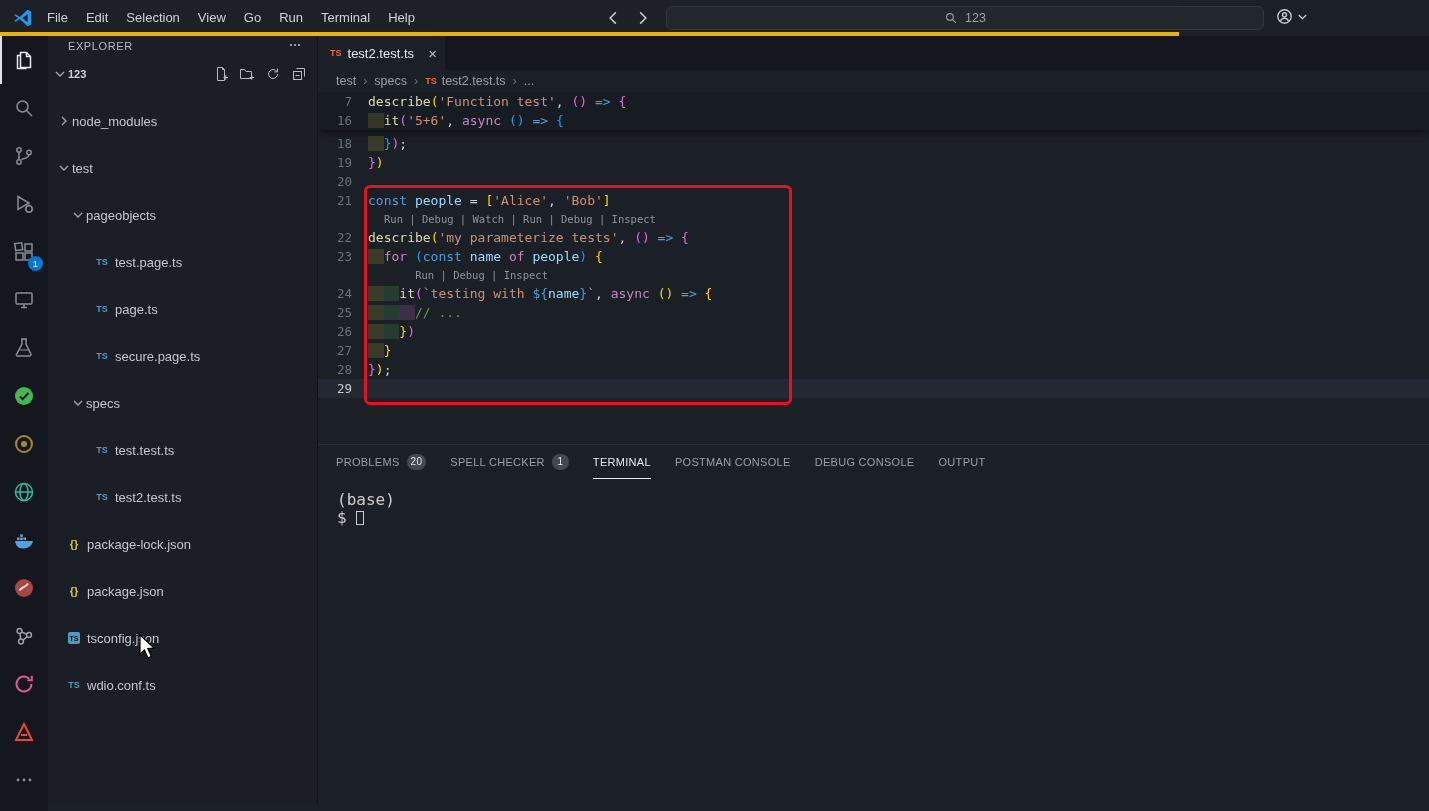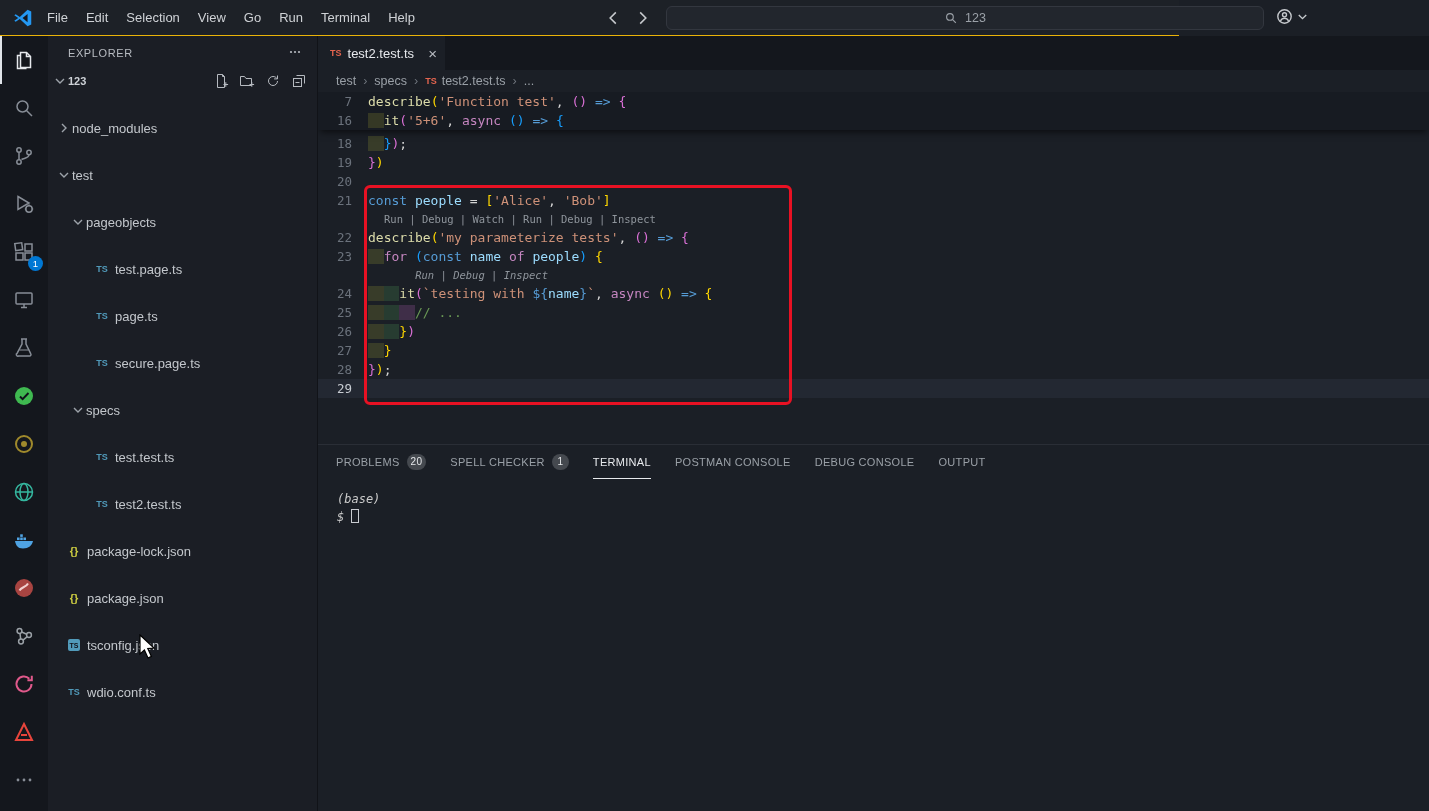--- a/index.html
+++ b/index.html
@@ -2,21 +2,21 @@
 <html><head>
 <meta charset="utf-8">
 <style>
   * { box-sizing: border-box; margin: 0; padding: 0; }
   html,body { width:1429px; height:811px; overflow:hidden; }
   body { position:relative; background:#1b1f26; color:#cccccc;
          font-family:"Liberation Sans", sans-serif; font-size:13px; }
 
   
   .titlebar { position:absolute; left:0; top:0; width:1179px; height:36px;
-              background:#1d2127; border-bottom:1px solid #eab308; z-index:10; }
+              background:#1d2127; border-bottom:4px solid #eab308; z-index:10; }
   .vslogo { position:absolute; left:12px; top:7px; width:22px; height:22px; }
   .menubar { position:absolute; left:38px; top:0; height:36px; display:flex; align-items:center; }
   .menu-item { padding:0 9px; height:24px; line-height:24px; color:#cfd2d6; border-radius:5px; cursor:default; }
   .navarrows { position:absolute; left:604px; top:9px; display:flex; gap:12px; color:#c6c9cd; }
   .navarrows svg { width:18px; height:18px; }
   .cmdcenter { position:absolute; left:666px; top:6px; width:598px; height:24px;
                background:#22262d; border:1px solid #33373f; border-radius:6px;
                display:flex; align-items:center; justify-content:center; gap:7px;
                color:#9ba1a8; font-size:12.5px; }
   .cmdcenter svg { width:14px; height:14px; }
@@ -27,21 +27,21 @@
   .activitybar { position:absolute; left:0; top:36px; width:48px; height:775px;
                  background:#14171d; display:flex; flex-direction:column; align-items:stretch; z-index:5; }
   .ab-item { width:48px; height:48px; display:flex; align-items:center; justify-content:center;
              color:#878d96; position:relative; cursor:pointer; border-left:2px solid transparent; padding-right:2px; }
   .ab-item.active { color:#e6e9ed; border-left:2px solid #e0e4e9; }
   .ab-item svg { width:24px; height:24px; }
   .ab-badge { position:absolute; right:5px; bottom:5px; min-width:15px; height:15px; border-radius:8px;
               background:#0078d4; color:#fff; font-size:9.5px; line-height:15px; text-align:center; padding:0 3px; }
 
   
-  .sidebar { position:absolute; left:48px; top:36px; width:270px; height:775px;
+  .sidebar { position:absolute; left:48px; top:29px; width:270px; height:775px;
              background:#1b1e25; border-right:1px solid #111318; z-index:4; }
   .sb-header { height:34px; display:flex; align-items:center; justify-content:space-between;
                padding:0 14px 0 20px; font-size:11px; letter-spacing:.6px; color:#b8bcc2; }
   .sb-header svg { width:16px; height:16px; color:#b6bac0; }
   .sb-section { height:22px; display:flex; align-items:center; font-size:11px; font-weight:bold;
                 color:#cdd1d6; padding-left:4px; position:relative; }
   .sb-actions { position:absolute; right:10px; top:3px; display:flex; gap:10px; color:#b6bac0; }
   .sb-actions span { display:inline-flex; cursor:pointer; }
   .sb-actions svg { width:16px; height:16px; }
   .tree { margin-top:2px; }
@@ -83,21 +83,21 @@
 
   
   .panel { position:absolute; left:0; top:408px; width:1111px; height:367px;
            background:#1b1f26; border-top:1px solid #2a2e36; }
   .ptabs { height:34px; display:flex; align-items:center; padding-left:18px; gap:24px;
            font-size:11px; letter-spacing:.3px; color:#9aa0a7; }
   .ptab { display:flex; align-items:center; gap:7px; height:34px; cursor:pointer; border-bottom:1px solid transparent; }
   .ptab.active { color:#e8eaed; border-bottom:1px solid #e8eaed; }
   .pbadge { background:#45494f; color:#e6e8eb; border-radius:9px; min-width:17px; height:16px;
             line-height:16px; text-align:center; font-size:10px; padding:0 4px; font-weight:normal; }
-  .term { padding:12px 0 0 19px; font-family:"DejaVu Sans Mono", monospace; font-size:12px; line-height:17.5px;font-style:italic; }
+  .term { padding:12px 0 0 19px; font-family:"DejaVu Sans Mono", monospace; font-size:16px; line-height:17.5px; }
   .tcur { display:inline-block; width:8px; height:14px; border:1px solid #c9ccd1; vertical-align:-2px; }
 
   
   .red-box { position:absolute; left:364px; top:185px; width:428px; height:220px;
              border:3px solid #e81123; border-radius:6px; z-index:50; pointer-events:none; }
   .mouse { position:absolute; left:138px; top:634px; z-index:60; pointer-events:none; }
 </style>
 </head>
 <body>
 
@@ -407,21 +407,21 @@
         <div class="crow"><span class="ln">16</span><span class="ctext"><span style="background: rgba(255, 255, 64, 0.13);">  </span><span style="color: rgb(220, 220, 170);">it</span><span style="color: rgb(218, 112, 214);">(</span><span style="color: rgb(206, 145, 120);">'5+6'</span><span style="color: rgb(212, 212, 212);">, </span><span style="color: rgb(197, 134, 192);">async</span><span style="color: rgb(212, 212, 212);"> </span><span style="color: rgb(23, 159, 255);">()</span><span style="color: rgb(212, 212, 212);"> </span><span style="color: rgb(86, 156, 214);">=&gt;</span><span style="color: rgb(212, 212, 212);"> </span><span style="color: rgb(23, 159, 255);">{</span></span></div>
       </div>
     <div class="lines">
         <div class="crow"><span class="ln">18</span><span class="ctext"><span style="background: rgba(255, 255, 64, 0.13);">  </span><span style="color: rgb(23, 159, 255);">}</span><span style="color: rgb(218, 112, 214);">)</span><span style="color: rgb(212, 212, 212);">;</span></span></div>
         <div class="crow"><span class="ln">19</span><span class="ctext"><span style="color: rgb(218, 112, 214);">}</span><span style="color: rgb(255, 215, 0);">)</span></span></div>
         <div class="crow"><span class="ln">20</span><span class="ctext"></span></div>
         <div class="crow"><span class="ln">21</span><span class="ctext"><span style="color: rgb(86, 156, 214);">const</span><span style="color: rgb(212, 212, 212);"> </span><span style="color: rgb(156, 220, 254);">people</span><span style="color: rgb(212, 212, 212);"> = </span><span style="color: rgb(255, 215, 0);">[</span><span style="color: rgb(206, 145, 120);">'Alice'</span><span style="color: rgb(212, 212, 212);">, </span><span style="color: rgb(206, 145, 120);">'Bob'</span><span style="color: rgb(255, 215, 0);">]</span></span></div>
         <div class="lens" style="padding-left: 66px; color: rgb(143, 149, 156);"><span class="lnk">Run</span> | <span class="lnk">Debug</span> | <span class="lnk">Watch</span> | <span class="lnk">Run</span> | <span class="lnk">Debug</span> | <span class="lnk">Inspect</span></div>
         <div class="crow"><span class="ln">22</span><span class="ctext"><span style="color: rgb(220, 220, 170);">describe</span><span style="color: rgb(255, 215, 0);">(</span><span style="color: rgb(206, 145, 120);">'my parameterize tests'</span><span style="color: rgb(212, 212, 212);">, </span><span style="color: rgb(218, 112, 214);">()</span><span style="color: rgb(212, 212, 212);"> </span><span style="color: rgb(86, 156, 214);">=&gt;</span><span style="color: rgb(212, 212, 212);"> </span><span style="color: rgb(218, 112, 214);">{</span></span></div>
         <div class="crow"><span class="ln">23</span><span class="ctext"><span style="background: rgba(255, 255, 64, 0.13);">  </span><span style="color: rgb(197, 134, 192);">for</span><span style="color: rgb(212, 212, 212);"> </span><span style="color: rgb(23, 159, 255);">(</span><span style="color: rgb(86, 156, 214);">const</span><span style="color: rgb(212, 212, 212);"> </span><span style="color: rgb(156, 220, 254);">name</span><span style="color: rgb(212, 212, 212);"> </span><span style="color: rgb(197, 134, 192);">of</span><span style="color: rgb(212, 212, 212);"> </span><span style="color: rgb(156, 220, 254);">people</span><span style="color: rgb(23, 159, 255);">)</span><span style="color: rgb(212, 212, 212);"> </span><span style="color: rgb(255, 215, 0);">{</span></span></div>
-        <div class="lens" style="padding-left: 97.2px; color: rgb(143, 149, 156); font-style: italic;"><span class="lnk">Run</span> | <span class="lnk">Debug</span> | <span class="lnk">Inspect</span></div>
+        <div class="lens" style="padding-left: 97.2px; color: rgb(143, 149, 156);"><span class="lnk">Run</span> | <span class="lnk">Debug</span> | <span class="lnk">Inspect</span></div>
         <div class="crow"><span class="ln">24</span><span class="ctext"><span style="background: rgba(255, 255, 64, 0.13);">  </span><span style="background: rgba(127, 255, 127, 0.13);">  </span><span style="color: rgb(220, 220, 170);">it</span><span style="color: rgb(218, 112, 214);">(</span><span style="color: rgb(206, 145, 120);">`testing with </span><span style="color: rgb(86, 156, 214);">${</span><span style="color: rgb(156, 220, 254);">name</span><span style="color: rgb(86, 156, 214);">}</span><span style="color: rgb(206, 145, 120);">`</span><span style="color: rgb(212, 212, 212);">, </span><span style="color: rgb(197, 134, 192);">async</span><span style="color: rgb(212, 212, 212);"> </span><span style="color: rgb(255, 215, 0);">()</span><span style="color: rgb(212, 212, 212);"> </span><span style="color: rgb(86, 156, 214);">=&gt;</span><span style="color: rgb(212, 212, 212);"> </span><span style="color: rgb(255, 215, 0);">{</span></span></div>
         <div class="crow"><span class="ln">25</span><span class="ctext"><span style="background: rgba(255, 255, 64, 0.13);">  </span><span style="background: rgba(127, 255, 127, 0.13);">  </span><span style="background: rgba(255, 127, 255, 0.16);">  </span><span style="color: rgb(106, 153, 85);">// ...</span></span></div>
         <div class="crow"><span class="ln">26</span><span class="ctext"><span style="background: rgba(255, 255, 64, 0.13);">  </span><span style="background: rgba(127, 255, 127, 0.13);">  </span><span style="color: rgb(255, 215, 0);">}</span><span style="color: rgb(218, 112, 214);">)</span></span></div>
         <div class="crow"><span class="ln">27</span><span class="ctext"><span style="background: rgba(255, 255, 64, 0.13);">  </span><span style="color: rgb(255, 215, 0);">}</span></span></div>
         <div class="crow"><span class="ln">28</span><span class="ctext"><span style="color: rgb(218, 112, 214);">}</span><span style="color: rgb(255, 215, 0);">)</span><span style="color: rgb(212, 212, 212);">;</span></span></div>
         <div class="crow cur"><span class="ln">29</span><span class="ctext"></span></div>
       </div>
   </div>
 
   <div class="panel">

